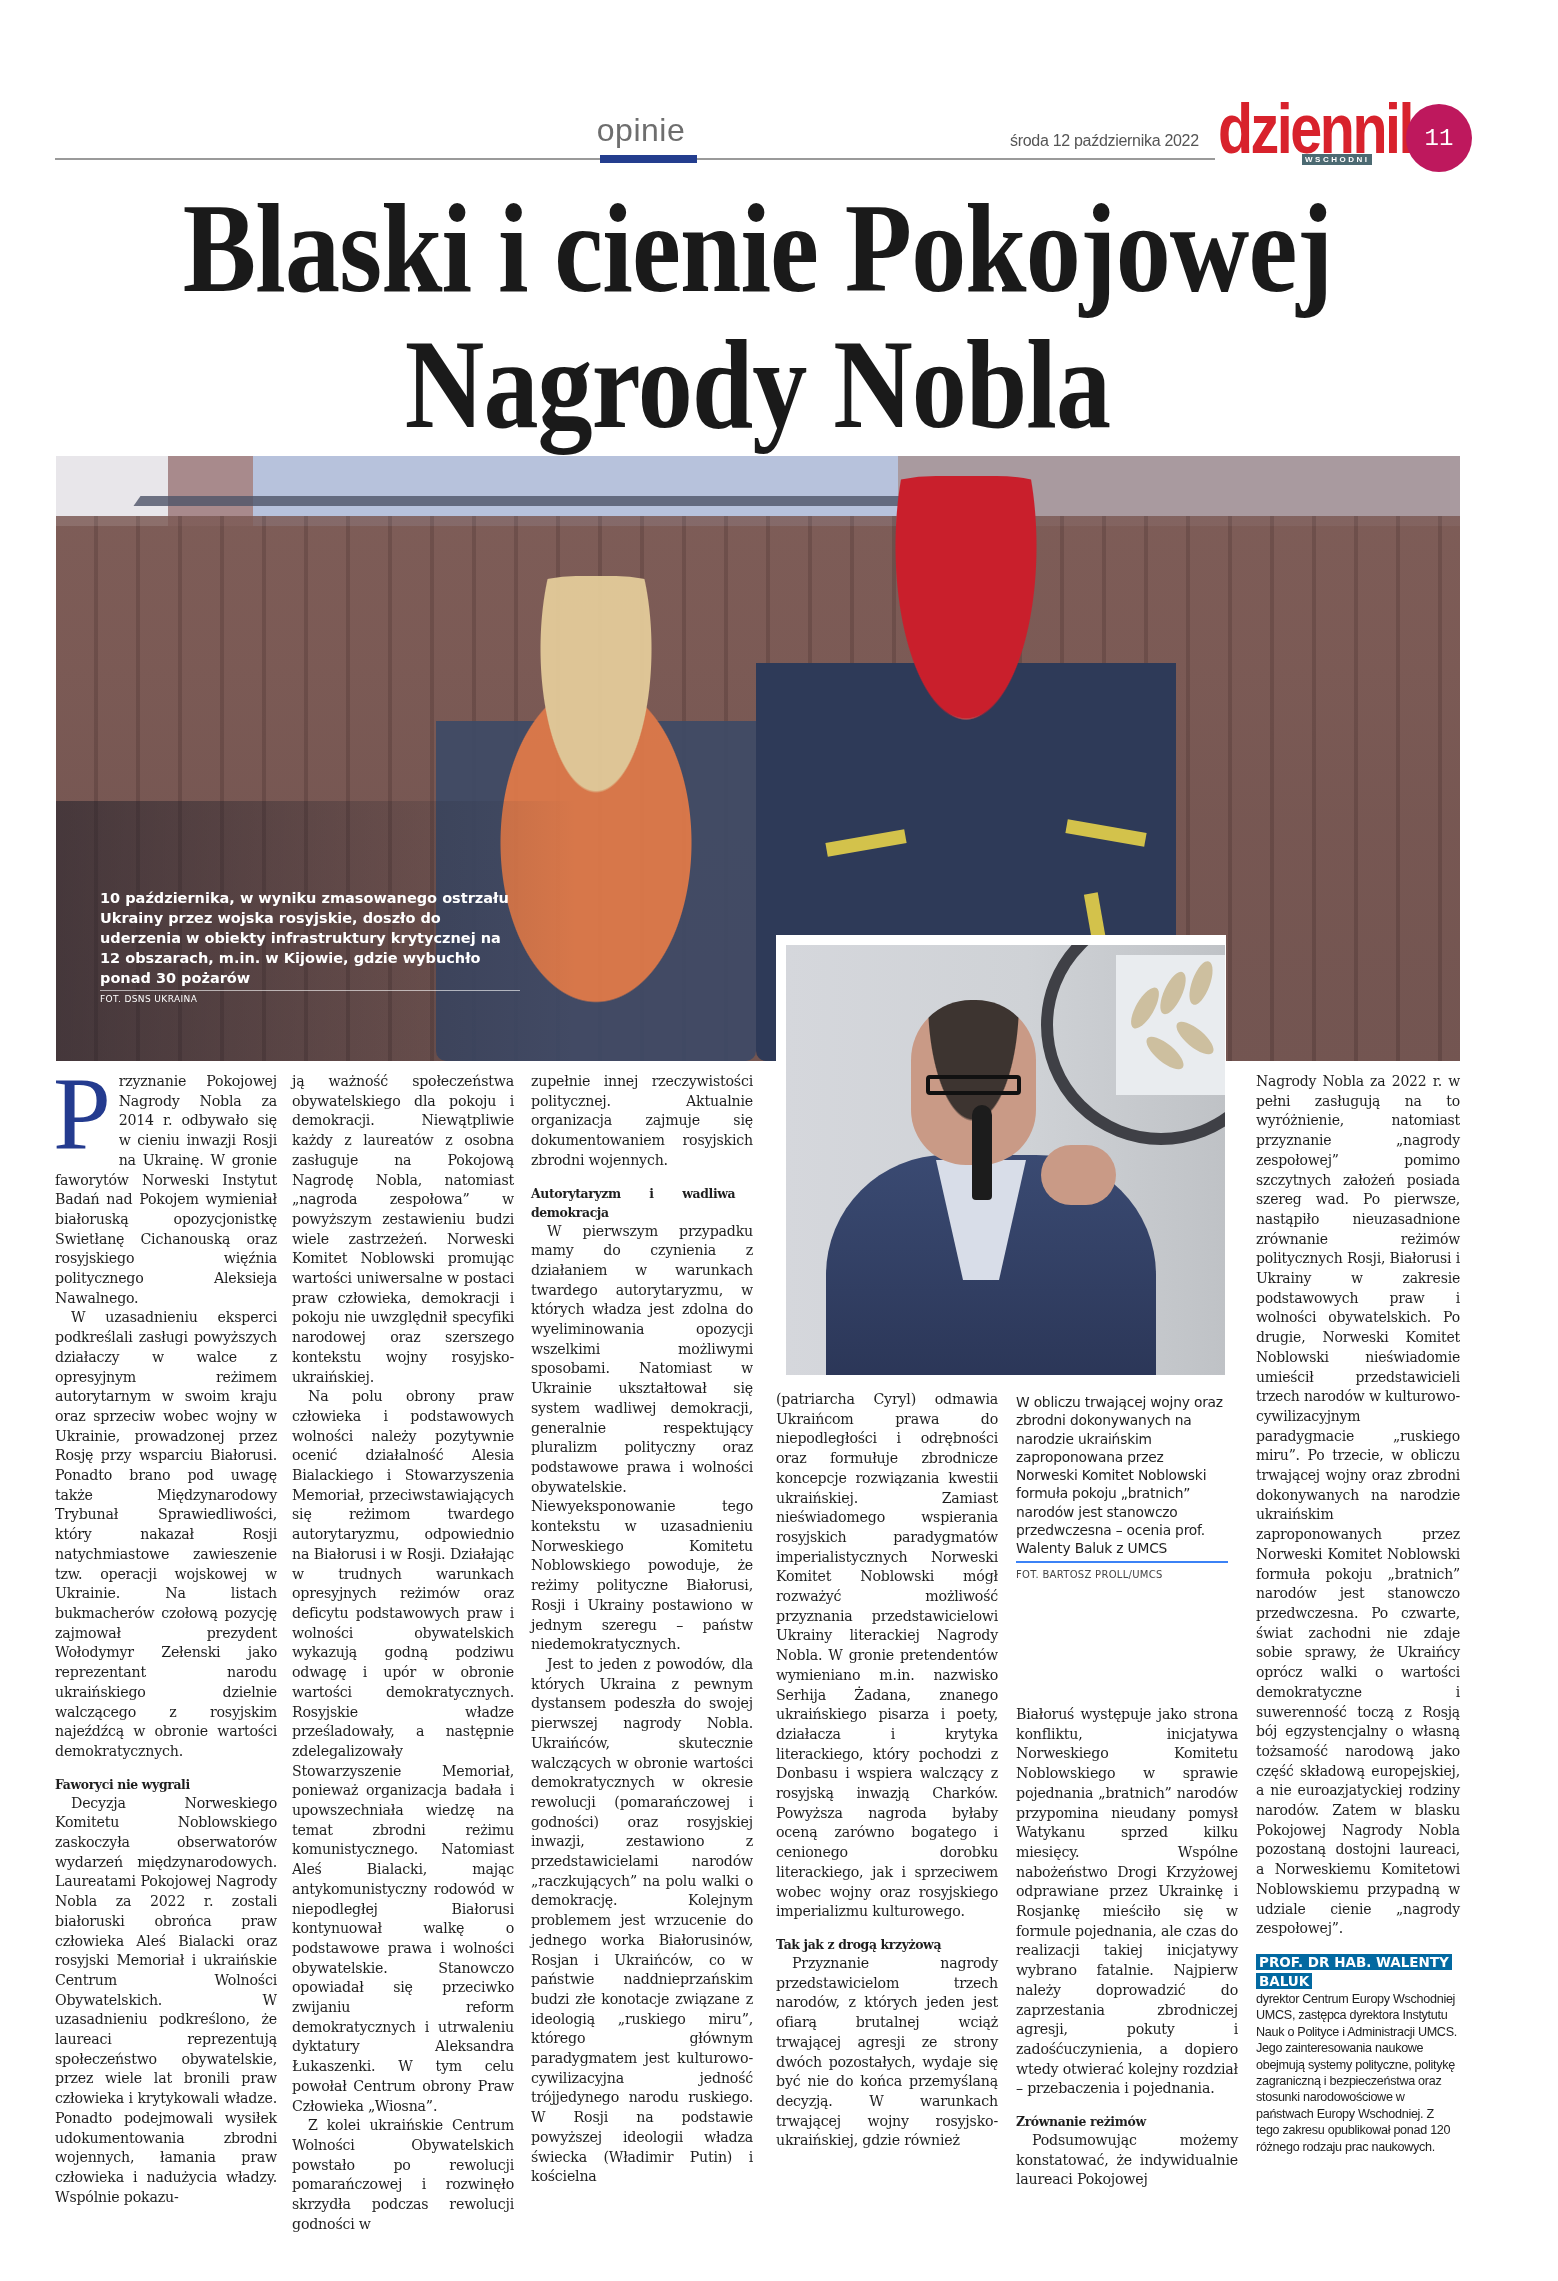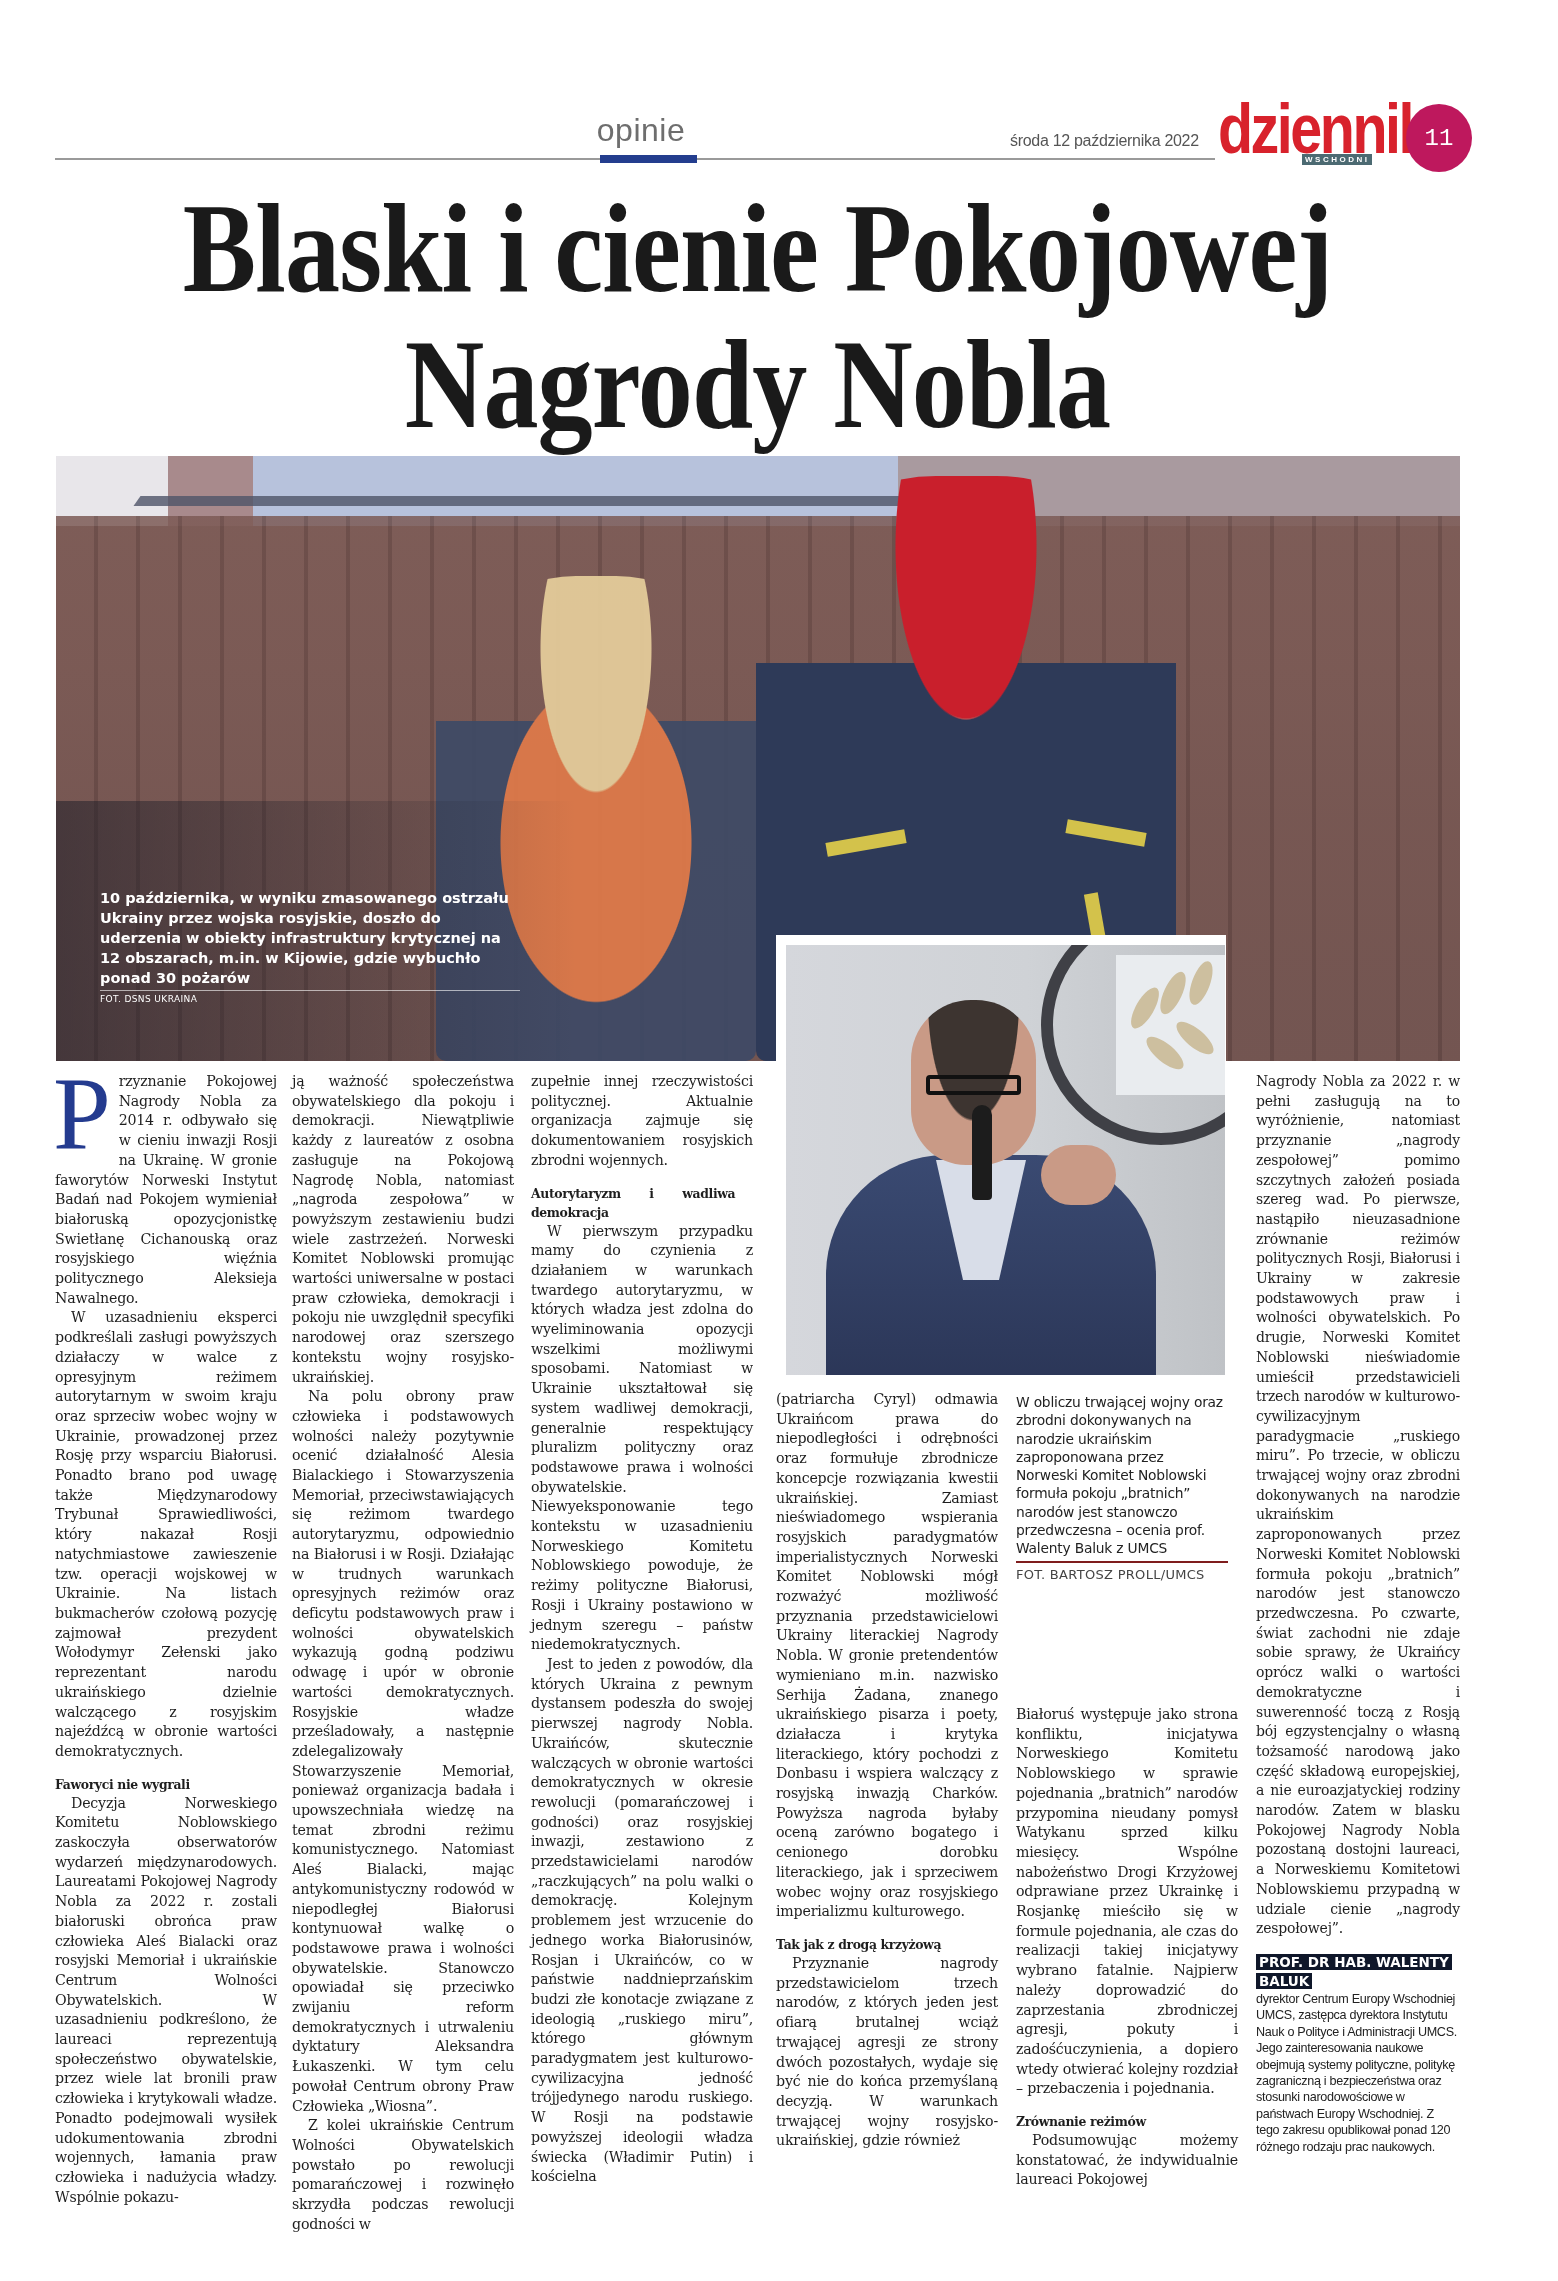--- a/index.html
+++ b/index.html
@@ -85,25 +85,25 @@
 
   .col1 { left: 55px; top: 1072px; }
   .col2 { left: 292px; top: 1072px; }
   .col3 { left: 531px; top: 1072px; }
   .col4 { left: 776px; top: 1390px; }
   .col5 { left: 1016px; top: 1705px; width: 222px; }
   .col6 { left: 1256px; top: 1072px; width: 204px; font-size: 14px; }
 
   .pullquote { position: absolute; left: 1016px; top: 1393px; width: 212px;
     font-family: "DejaVu Sans", sans-serif; font-size: 13.8px; line-height: 18.3px; color: #222; letter-spacing: -0.2px; }
-  .pullquote .credit { display:block; margin-top: 3px; padding-top: 3px; border-top: 2px solid #7f1d1d;
-    font-size: 13px; letter-spacing: .3px; color: #444; }
+  .pullquote .credit { display:block; margin-top: 3px; padding-top: 3px; border-top: 2px solid #3b82f6;
+    font-size: 10px; letter-spacing: .3px; color: #444; }
 
   .bio { position: absolute; left: 1256px; top: 1952px; width: 204px; }
-  .bio-name { display: inline; background: #0f172a; color: #fff; font-family: "DejaVu Sans", sans-serif;
+  .bio-name { display: inline; background: #0369a1; color: #fff; font-family: "DejaVu Sans", sans-serif;
     font-weight: 700; font-size: 13.5px; line-height: 17px; padding: 0 3px; box-decoration-break: clone; -webkit-box-decoration-break: clone; }
   .bio-text { font-family: Liberation Sans, sans-serif; font-size: 12.6px; line-height: 16.4px; color: #222; margin-top: 1px; letter-spacing: -0.3px; }
 </style>
 </head>
 <body>
 
 <div class="header-rule"></div>
 <div class="section-label">opinie</div>
 <div class="section-bar"></div>
 <div class="date">środa 12 października 2022</div>

